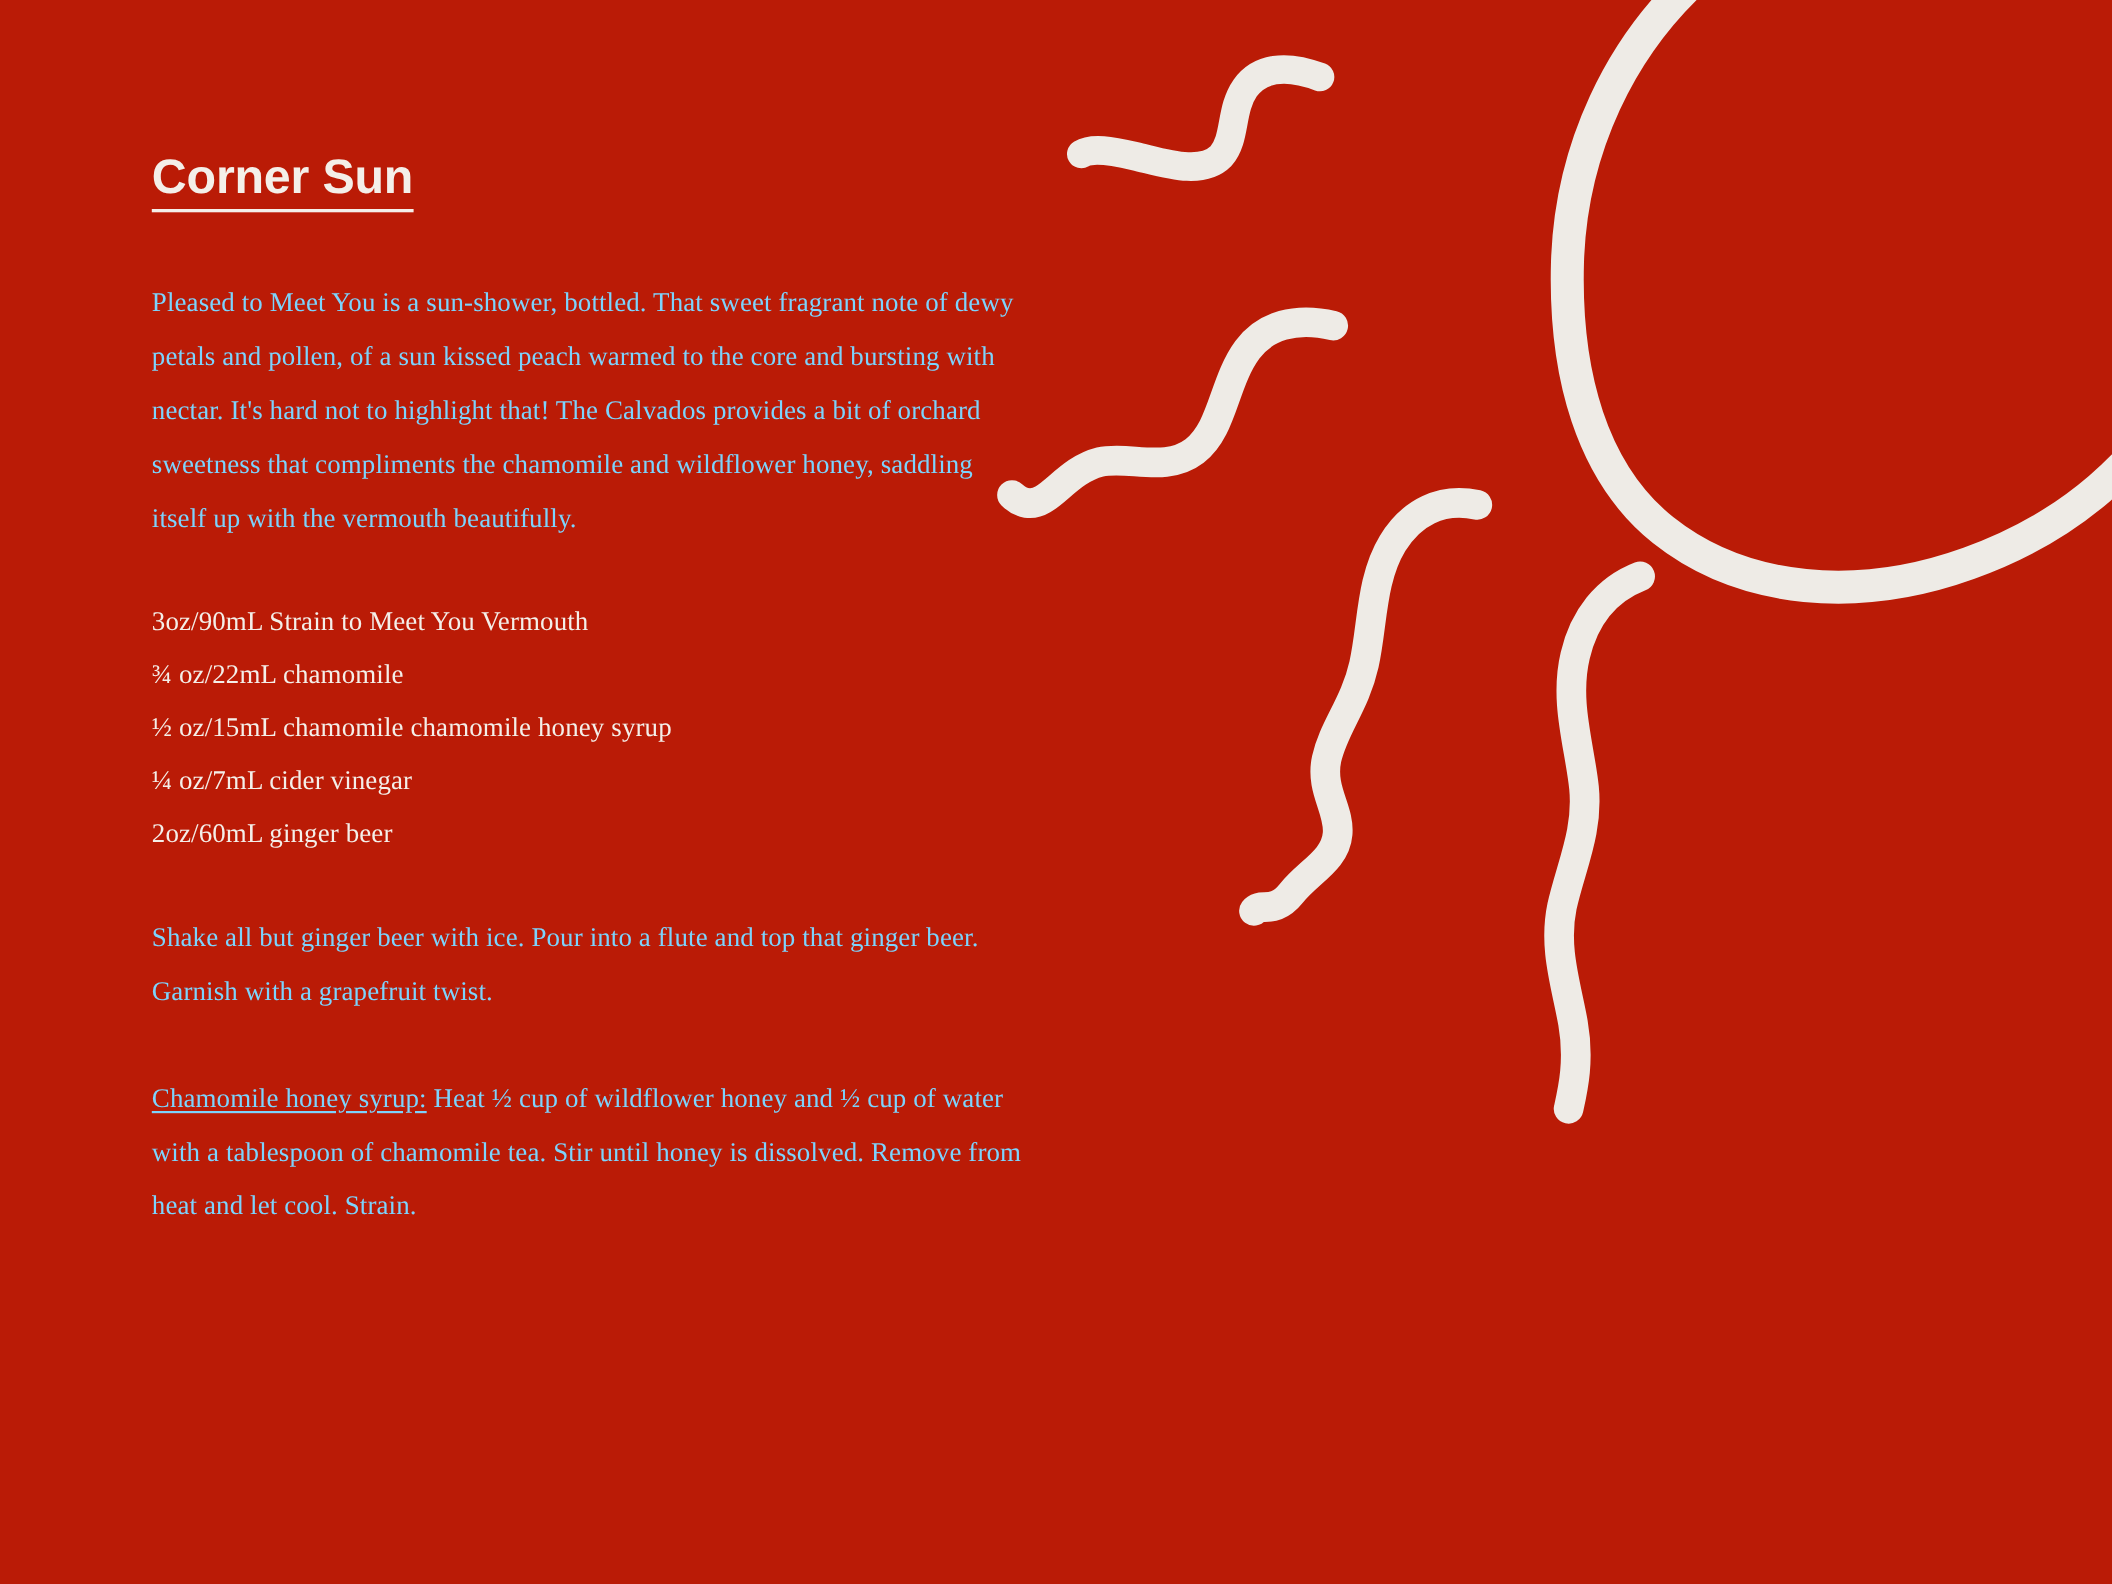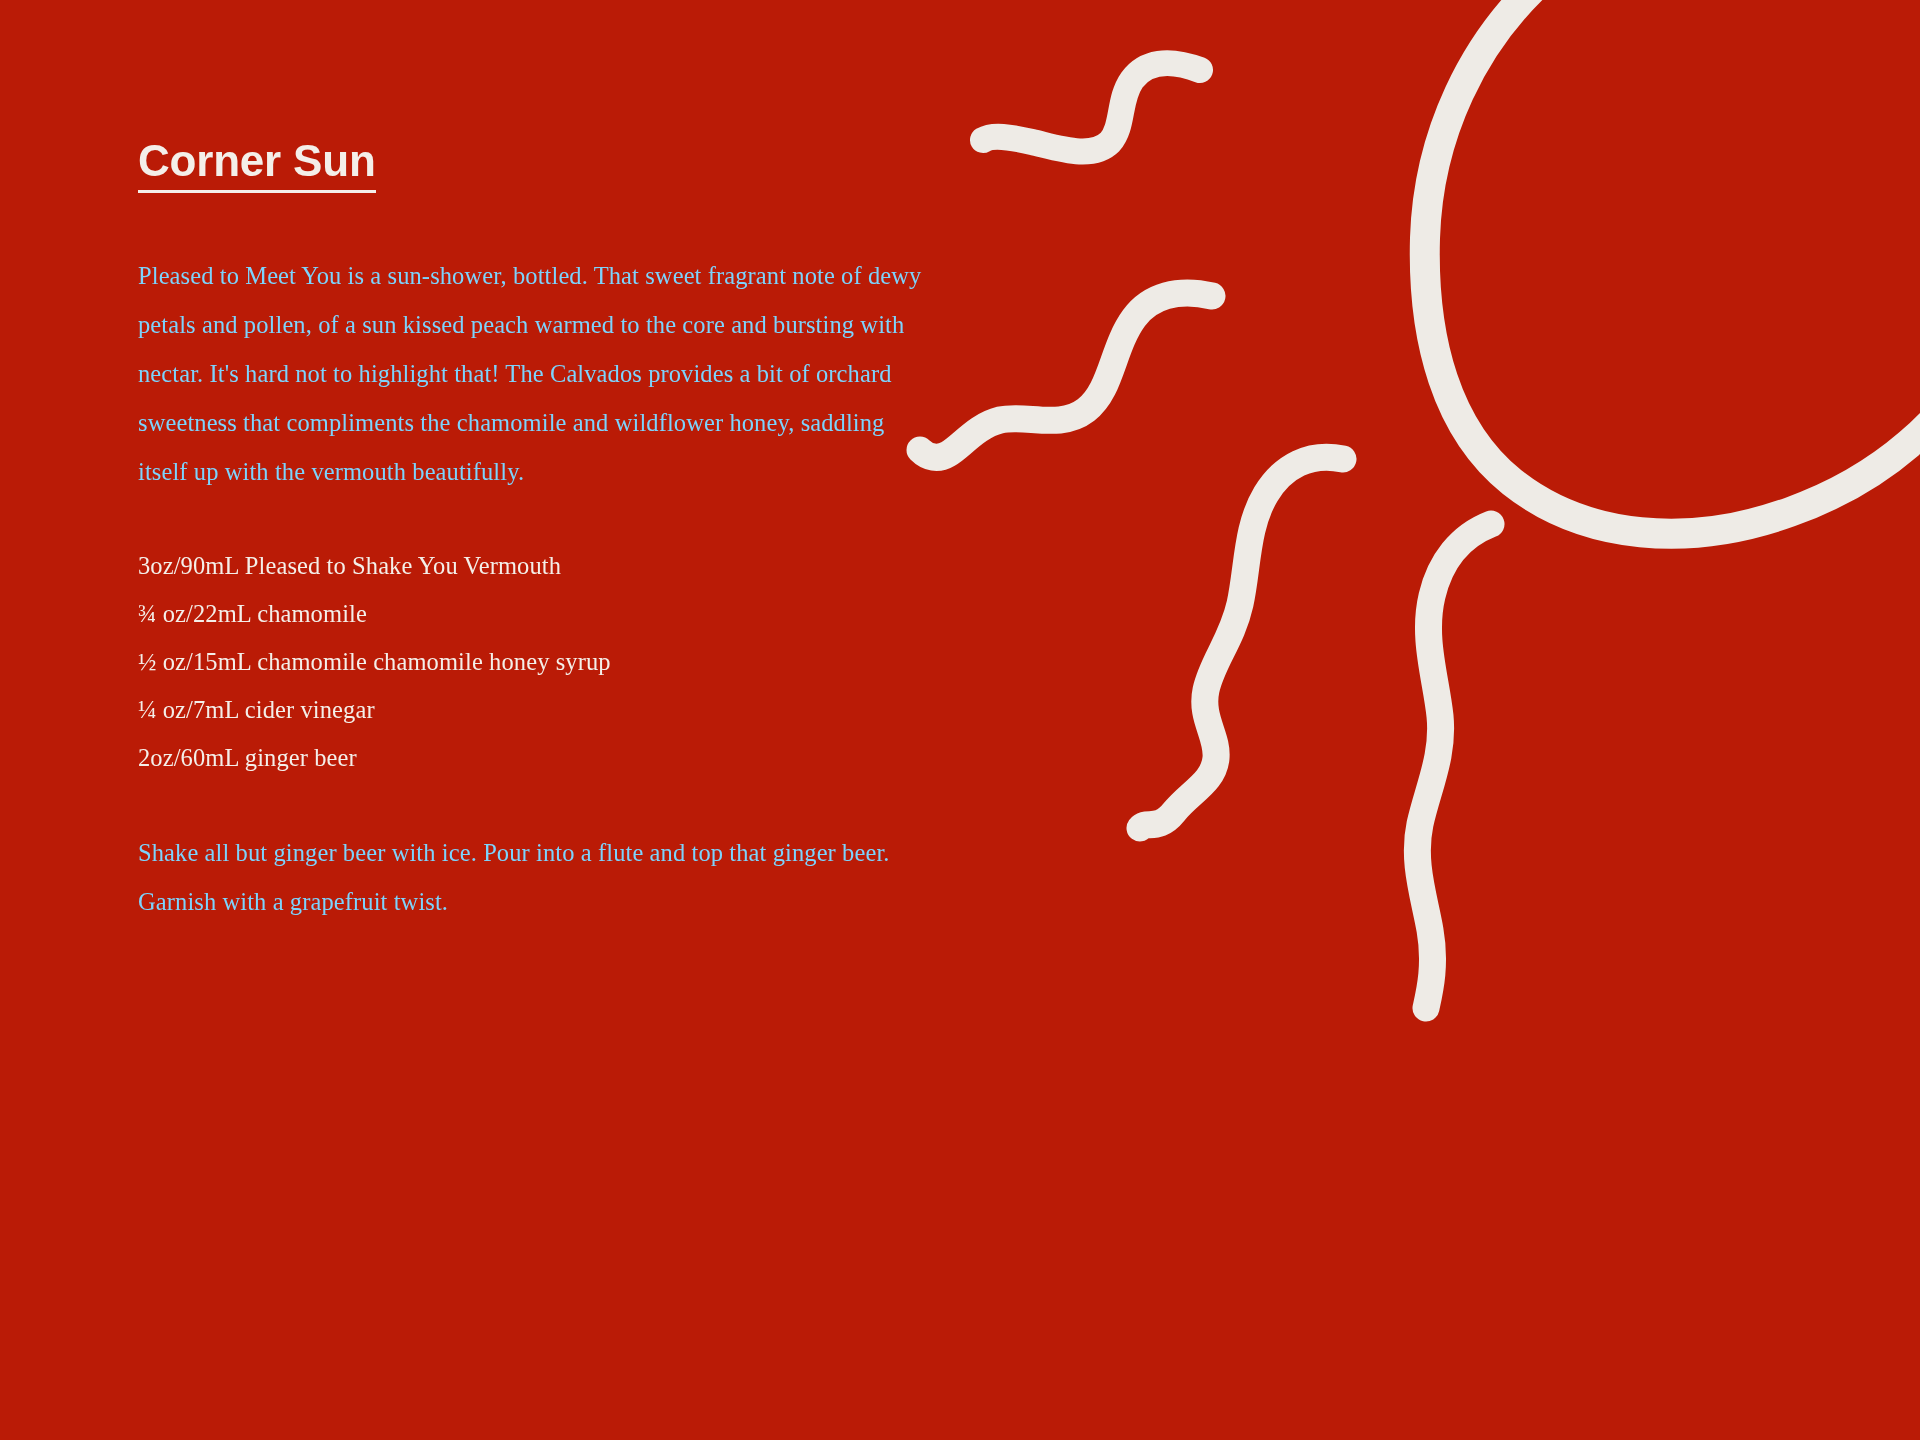--- a/index.html
+++ b/index.html
@@ -142,24 +142,27 @@
     </g>
   </svg>
 
   <div id="recipe-card" style="color: rgb(244, 239, 233);">
 
     <h1 id="recipe-title" style="color: rgb(244, 239, 233); border-bottom-color: rgb(244, 239, 233);">Corner Sun</h1>
 
     <p class="para" id="intro-paragraph">Pleased to Meet You is a sun-shower, bottled. That sweet fragrant note of dewy petals and pollen, of a sun kissed peach warmed to the core and bursting with nectar. It's hard not to highlight that! The Calvados provides a bit of orchard sweetness that compliments the chamomile and wildflower honey, saddling itself up with the vermouth beautifully.</p>
 
     <ul id="ingredients-list">
-      <li>3oz/90mL Pleased to Shake You Vermouth</li>
+      <li>3oz/90mL Strain to Meet You Vermouth</li>
       <li>¾ oz/22mL chamomile</li>
       <li>½ oz/15mL chamomile chamomile honey syrup</li>
       <li>¼ oz/7mL cider vinegar</li>
       <li>2oz/60mL ginger beer</li>
     </ul>
 
     <p class="para" id="method-paragraph">Shake all but ginger beer with ice. Pour into a flute and top that ginger beer. Garnish with a grapefruit twist.</p>
 
+    <p class="para" id="syrup-paragraph">
+      <span class="syrup-label">Chamomile honey syrup:</span><span> Heat ½ cup of wildflower honey and ½ cup of water with a tablespoon of chamomile tea. Stir until honey is dissolved. Remove from heat and let cool. Strain.</span>
+    </p>
 
   </div>
 </div>
 
 </body></html>

